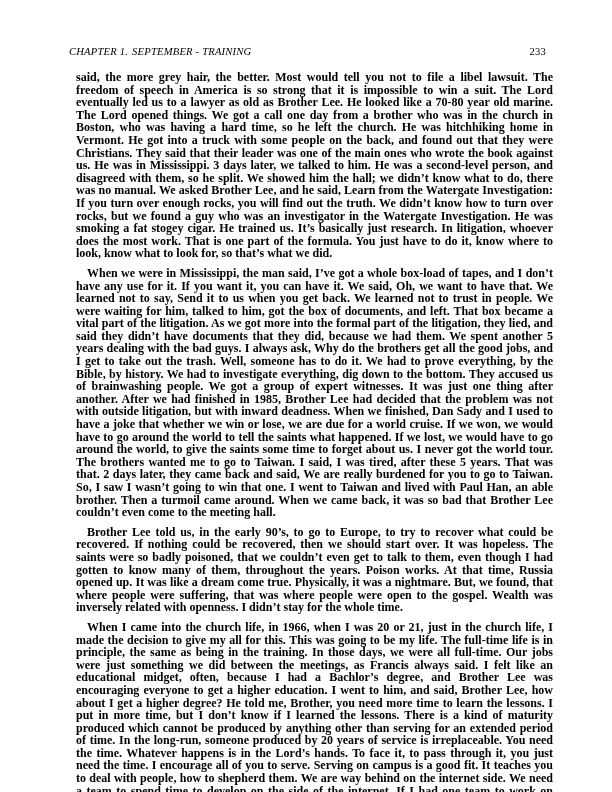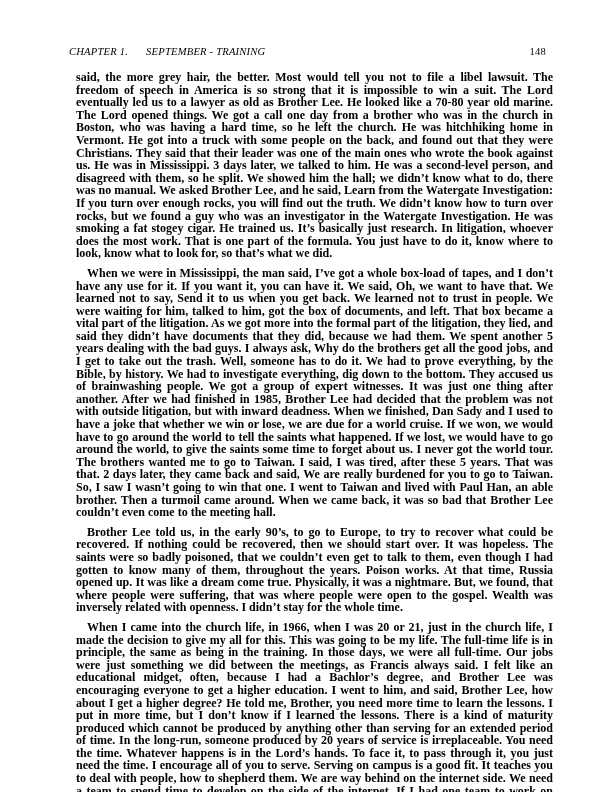--- a/index.html
+++ b/index.html
@@ -24,21 +24,21 @@
     display: flex;
     justify-content: space-between;
     align-items: baseline;
     font-size: 10.6px;
     letter-spacing: 0.2px;
   }
   .header-left {
     font-style: italic;
   }
   .chapter-title {
-    margin-left: 18px;
+    margin-left: 4px;
   }
   .page-number {
     font-style: normal;
   }
   .body-text {
     position: absolute;
     left: 76px;
     top: 71px;
     width: 477px;
     font-size: 12px;
@@ -56,21 +56,21 @@
 </style>
 </head>
 <body>
 
 <div class="page">
 
   <div class="running-header">
     <div class="header-left">
       <span>CHAPTER 1.</span><span class="chapter-title">SEPTEMBER - TRAINING</span>
     </div>
-    <div class="page-number">148</div>
+    <div class="page-number">233</div>
   </div>
 
   <div class="body-text">
     <p class="para no-indent">said, the more grey hair, the better. Most would tell you not to file a libel lawsuit. The freedom of speech in America is so strong that it is impossible to win a suit. The Lord eventually led us to a lawyer as old as Brother Lee. He looked like a 70-80 year old marine. The Lord opened things. We got a call one day from a brother who was in the church in Boston, who was having a hard time, so he left the church. He was hitchhiking home in Vermont. He got into a truck with some people on the back, and found out that they were Christians. They said that their leader was one of the main ones who wrote the book against us. He was in Mississippi. 3 days later, we talked to him. He was a second-level person, and disagreed with them, so he split. We showed him the hall; we didn’t know what to do, there was no manual. We asked Brother Lee, and he said, Learn from the Watergate Investigation: If you turn over enough rocks, you will find out the truth. We didn’t know how to turn over rocks, but we found a guy who was an investigator in the Watergate Investigation. He was smoking a fat stogey cigar. He trained us. It’s basically just research. In litigation, whoever does the most work. That is one part of the formula. You just have to do it, know where to look, know what to look for, so that’s what we did.</p>
     <p class="para">When we were in Mississippi, the man said, I’ve got a whole box-load of tapes, and I don’t have any use for it. If you want it, you can have it. We said, Oh, we want to have that. We learned not to say, Send it to us when you get back. We learned not to trust in people. We were waiting for him, talked to him, got the box of documents, and left. That box became a vital part of the litigation. As we got more into the formal part of the litigation, they lied, and said they didn’t have documents that they did, because we had them. We spent another 5 years dealing with the bad guys. I always ask, Why do the brothers get all the good jobs, and I get to take out the trash. Well, someone has to do it. We had to prove everything, by the Bible, by history. We had to investigate everything, dig down to the bottom. They accused us of brainwashing people. We got a group of expert witnesses. It was just one thing after another. After we had finished in 1985, Brother Lee had decided that the problem was not with outside litigation, but with inward deadness. When we finished, Dan Sady and I used to have a joke that whether we win or lose, we are due for a world cruise. If we won, we would have to go around the world to tell the saints what happened. If we lost, we would have to go around the world, to give the saints some time to forget about us. I never got the world tour. The brothers wanted me to go to Taiwan. I said, I was tired, after these 5 years. That was that. 2 days later, they came back and said, We are really burdened for you to go to Taiwan. So, I saw I wasn’t going to win that one. I went to Taiwan and lived with Paul Han, an able brother. Then a turmoil came around. When we came back, it was so bad that Brother Lee couldn’t even come to the meeting hall.</p>
     <p class="para">Brother Lee told us, in the early 90’s, to go to Europe, to try to recover what could be recovered. If nothing could be recovered, then we should start over. It was hopeless. The saints were so badly poisoned, that we couldn’t even get to talk to them, even though I had gotten to know many of them, throughout the years. Poison works. At that time, Russia opened up. It was like a dream come true. Physically, it was a nightmare. But, we found, that where people were suffering, that was where people were open to the gospel. Wealth was inversely related with openness. I didn’t stay for the whole time.</p>
     <p class="para">When I came into the church life, in 1966, when I was 20 or 21, just in the church life, I made the decision to give my all for this. This was going to be my life. The full-time life is in principle, the same as being in the training. In those days, we were all full-time. Our jobs were just something we did between the meetings, as Francis always said. I felt like an educational midget, often, because I had a Bachlor’s degree, and Brother Lee was encouraging everyone to get a higher education. I went to him, and said, Brother Lee, how about I get a higher degree? He told me, Brother, you need more time to learn the lessons. I put in more time, but I don’t know if I learned the lessons. There is a kind of maturity produced which cannot be produced by anything other than serving for an extended period of time. In the long-run, someone produced by 20 years of service is irreplaceable. You need the time. Whatever happens is in the Lord’s hands. To face it, to pass through it, you just need the time. I encourage all of you to serve. Serving on campus is a good fit. It teaches you to deal with people, how to shepherd them. We are way behind on the internet side. We need a team to spend time to develop on the side of the internet. If I had one team to work on putting the full-time ... 10 years to bring the churches into the proper increase. Another big job was the systematic teaching of the truths to the saints. This would take time, power, and energy. Not that we’re just after natural strength, but there is a practical side to it. If you can be one, and work together in harmony, there is so much that</p>
   </div>
 
 </div>

